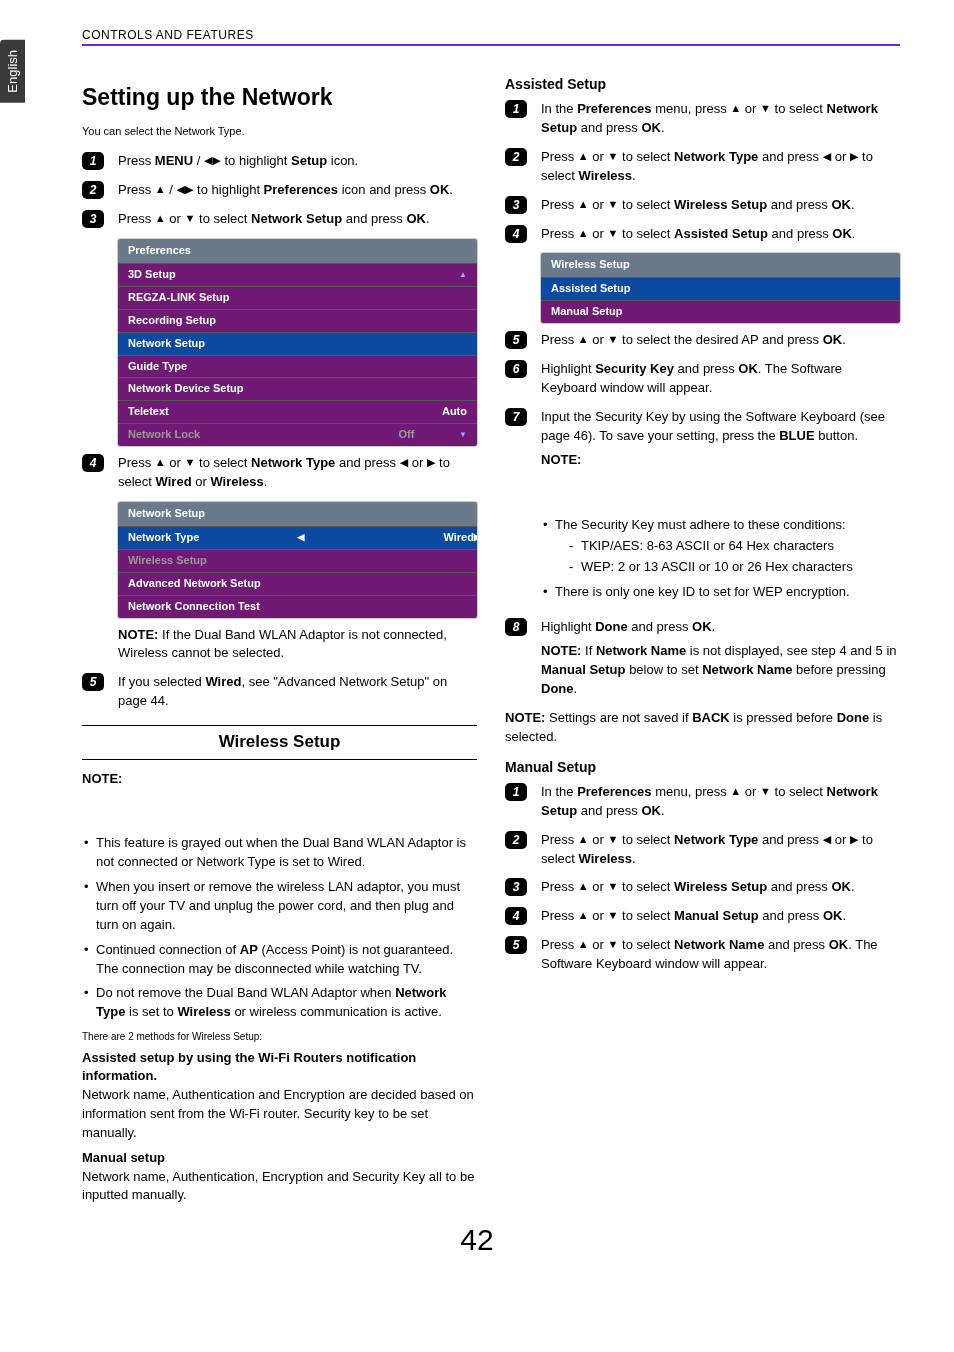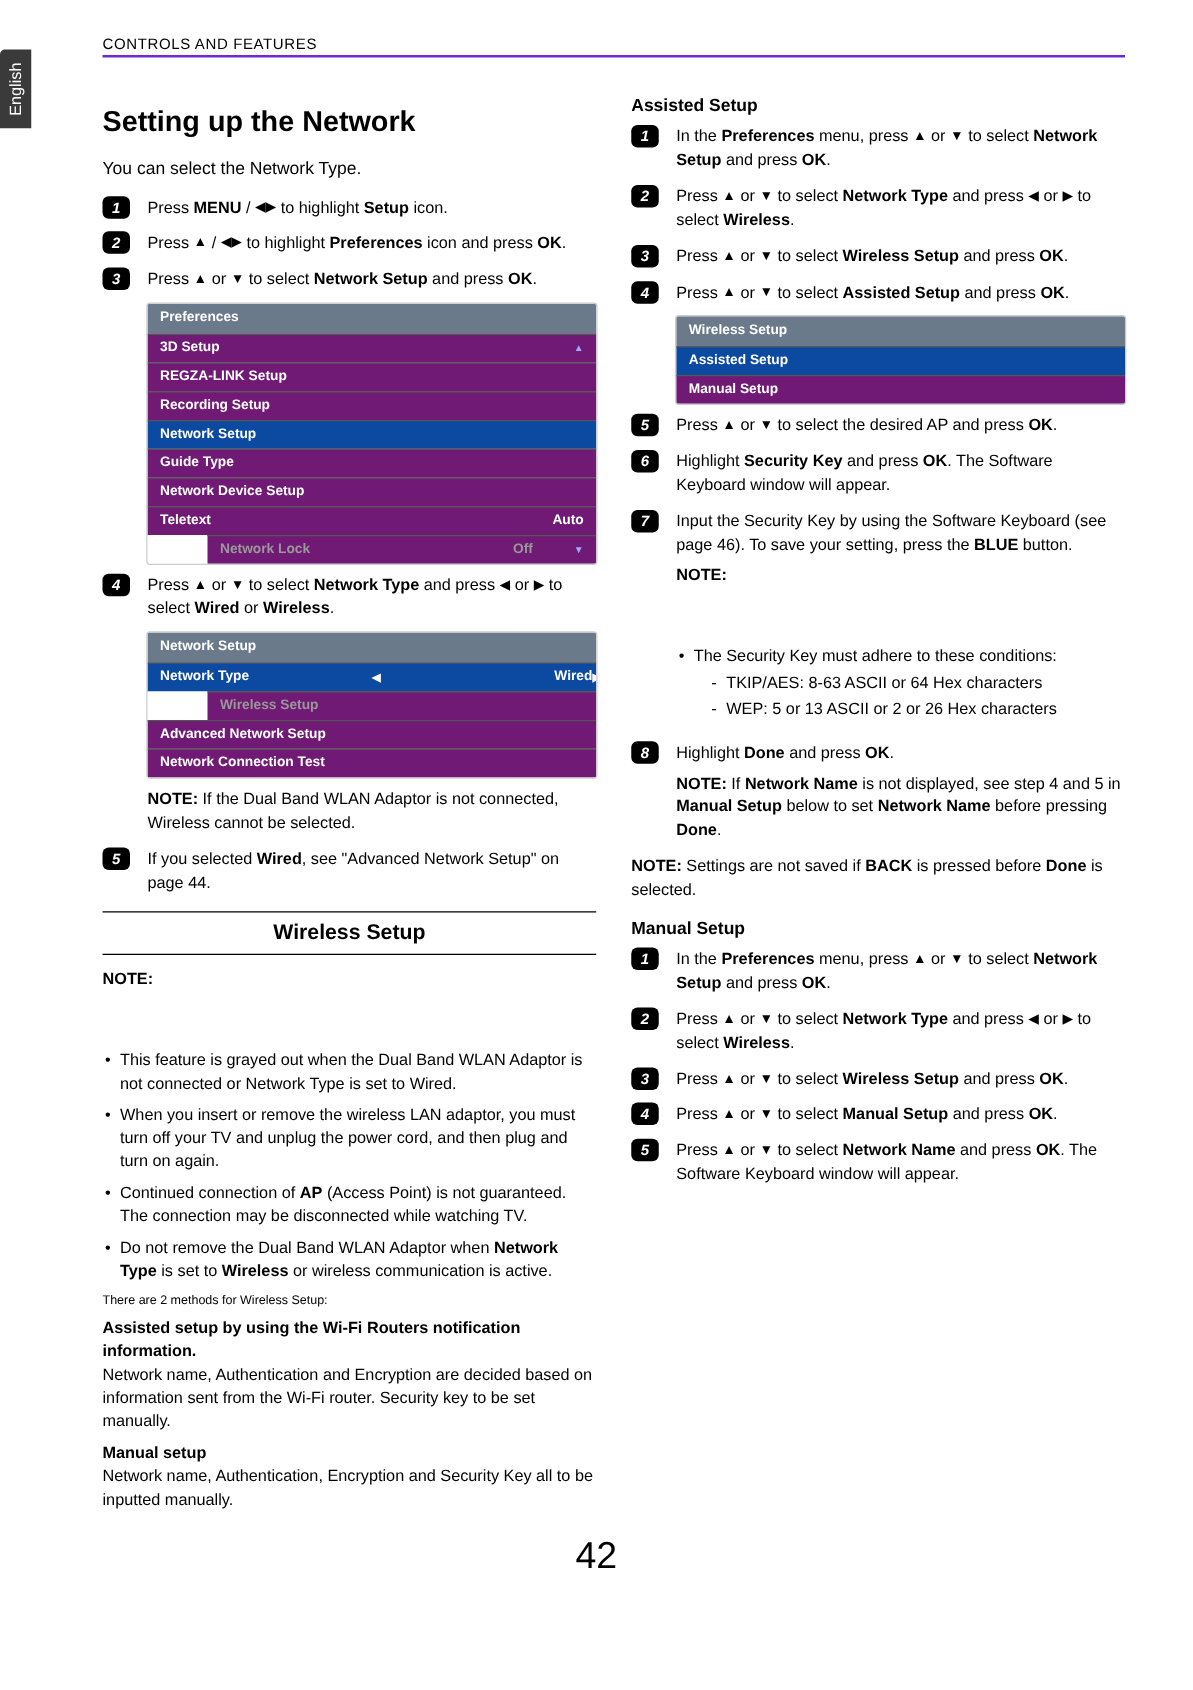--- a/index.html
+++ b/index.html
@@ -3,31 +3,31 @@
 <meta charset="utf-8">
 <style>
   * { box-sizing: border-box; margin: 0; padding: 0; }
   body { background: #fff; font-family: "Segoe UI", Arial, sans-serif; color: #000; width: 954px; }
   .page { padding: 28px 54px 20px 54px; position: relative; }
   .lang-tab { position: absolute; left: 0; top: 40px; background: #3a3a3a; color: #fff; writing-mode: vertical-rl; transform: rotate(180deg); padding: 10px 5px; font-size: 13px; border-radius: 0 0 4px 0; }
   .header-line { font-size: 12px; letter-spacing: 0.5px; border-bottom: 2px solid #6d28d9; padding-bottom: 2px; margin-bottom: 20px; margin-left: 28px; }
   .columns { display: flex; gap: 28px; margin-left: 28px; }
   .col { flex: 1; min-width: 0; font-size: 13px; line-height: 1.45; }
   h1 { font-size: 23px; font-weight: bold; margin-bottom: 10px; margin-top: 15px; }
-  .intro { font-size: 14px; margin-bottom: 12px; }
+  .intro { font-size: 11px; margin-bottom: 12px; }
   .step { display: flex; gap: 14px; margin-bottom: 10px; }
   .step-num { flex: 0 0 22px; }
   .num-badge { display: inline-block; background: #000; color: #fff; border-radius: 5px; width: 22px; height: 18px; text-align: center; font-size: 12px; font-weight: bold; line-height: 18px; font-style: italic; }
   .step-body { flex: 1; }
   .arrow { display: inline-block; font-size: 11px; vertical-align: 1px; }
   .menu-box { margin: 6px 0 8px 36px; font-size: 11px; color: #fff; border-radius: 2px; overflow: hidden; box-shadow: 0 0 0 1px #ccc; }
   .menu-title { background: #6a7a8a; padding: 4px 10px; font-weight: bold; font-size: 11px; }
   .menu-row { background: #701a75; padding: 3px 10px; display: flex; justify-content: space-between; align-items: center; font-weight: bold; border-top: 1px solid #555; }
   .menu-row.sel { background: #0b4aa0; }
-  .menu-row.dis { color: #999; margin-left: 48px; }
+  .menu-row.dis { color: #999; }
   .menu-row .val { font-weight: bold; color: #fff; flex:0 0 50%; text-align:right;}
   .menu-row.dis .val { color: #999; }
   .menu-row .tri { font-size: 9px; }
   .note-block { margin: 4px 0 10px 36px; }
   .note-block-full { margin: 4px 0 10px 0; }
   h2.sub { font-size: 17px; font-weight: bold; text-align: center; border-top: 1px solid #000; border-bottom: 1px solid #000; padding: 4px 0; margin: 14px 0 10px 0; }
   h3.subsub { font-size: 14px; font-weight: bold; margin: 8px 0 6px 0; }
   .bullets { list-style: none; padding-left: 0; margin-top: 46px; }
   .bullets li { padding-left: 14px; position: relative; margin-bottom: 6px; }
   .bullets li:before { content: "•"; position: absolute; left: 2px; }
@@ -204,23 +204,24 @@
       <div class="step">
         <div class="step-num"><span class="num-badge">7</span></div>
         <div class="step-body">
           <span>Input the Security Key by using the Software Keyboard (see page 46). To save your setting, press the </span><b>BLUE</b><span> button.</span>
           <p style="margin-top:6px;"><b>NOTE:</b></p>
           <ul class="bullets">
             <li>
               <span>The Security Key must adhere to these conditions:</span>
               <ul class="sub-bullets">
                 <li>TKIP/AES: 8-63 ASCII or 64 Hex characters</li>
-                <li>WEP: 5 or 13 ASCII or 2 or 26 Hex characters</li>
+                <li>WEP: 2 or 13 ASCII or 10 or 26 Hex characters</li>
               </ul>
             </li>
+            <li>There is only one key ID to set for WEP encryption.</li>
           </ul>
         </div>
       </div>
 
       <div class="step">
         <div class="step-num"><span class="num-badge">8</span></div>
         <div class="step-body">
           <span>Highlight </span><b>Done</b><span> and press </span><b>OK</b><span>.</span>
           <p style="margin-top:6px;"><b>NOTE:</b><span> If </span><b>Network Name</b><span> is not displayed, see step 4 and 5 in </span><b>Manual Setup</b><span> below to set </span><b>Network Name</b><span> before pressing </span><b>Done</b><span>.</span></p>
         </div>

